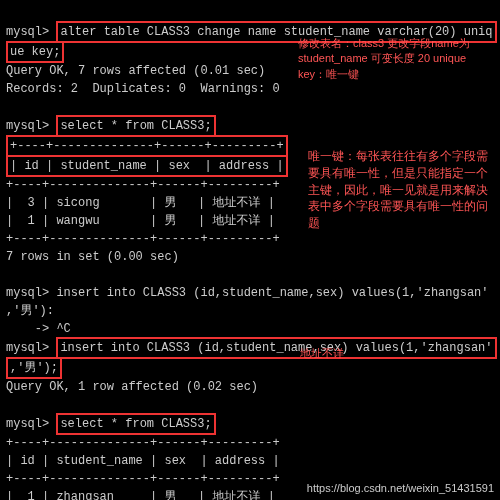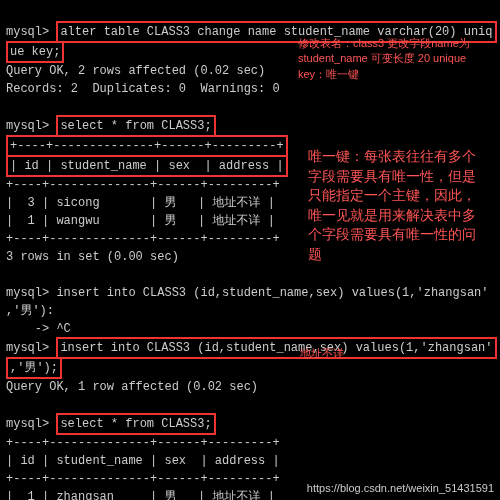--- a/index.html
+++ b/index.html
@@ -28,48 +28,48 @@
   .note {
     position: absolute;
     color: #f55;
     font-family: "Microsoft YaHei", sans-serif;
     font-size: 11px;
     line-height: 1.4;
     white-space: normal;
     width: 190px;
   }
   .note1 { top: 36px; left: 298px; }
-  .note2 { top: 148px; left: 308px; width: 180px; font-size: 14px; font-family: Liberation Mono, monospace;}
+  .note2 { top: 148px; left: 308px; width: 180px; font-size: 12px;}
   .note3 { top: 346px; left: 300px; width: 120px;}
   .watermark {
     position: absolute;
     bottom: 4px;
     right: 6px;
     color: #ccc;
     font-size: 11px;
     font-family: sans-serif;
   }
 </style>
 </head>
 <body>
 
 <div class="terminal">
 <span>mysql&gt;</span> <span class="redbox">alter table CLASS3 change name student_name varchar(20) uniq</span>
 <span class="redbox">ue key;</span>
-<span>Query OK, 2 rows affected (0.02 sec)</span>
+<span>Query OK, 7 rows affected (0.01 sec)</span>
 <span>Records: 2  Duplicates: 0  Warnings: 0</span>
 
 <span>mysql&gt;</span> <span class="redbox">select * from CLASS3;</span>
 <span class="redbox">+----+--------------+------+---------+</span>
 <span class="redbox">| id | student_name | sex  | address |</span>
 <span>+----+--------------+------+---------+</span>
 <span>|  3 | sicong       | 男   | 地址不详 |</span>
 <span>|  1 | wangwu       | 男   | 地址不详 |</span>
 <span>+----+--------------+------+---------+</span>
-<span>3 rows in set (0.00 sec)</span>
+<span>7 rows in set (0.00 sec)</span>
 
 <span>mysql&gt;</span> <span>insert into CLASS3 (id,student_name,sex) values(1,'zhangsan'</span>
 <span>,'男'):</span>
 <span>    -&gt; ^C</span>
 <span>mysql&gt;</span> <span class="redbox">insert into CLASS3 (id,student_name,sex) values(1,'zhangsan'</span>
 <span class="redbox">,'男');</span>
 <span>Query OK, 1 row affected (0.02 sec)</span>
 
 <span>mysql&gt;</span> <span class="redbox">select * from CLASS3;</span>
 <span>+----+--------------+------+---------+</span>

